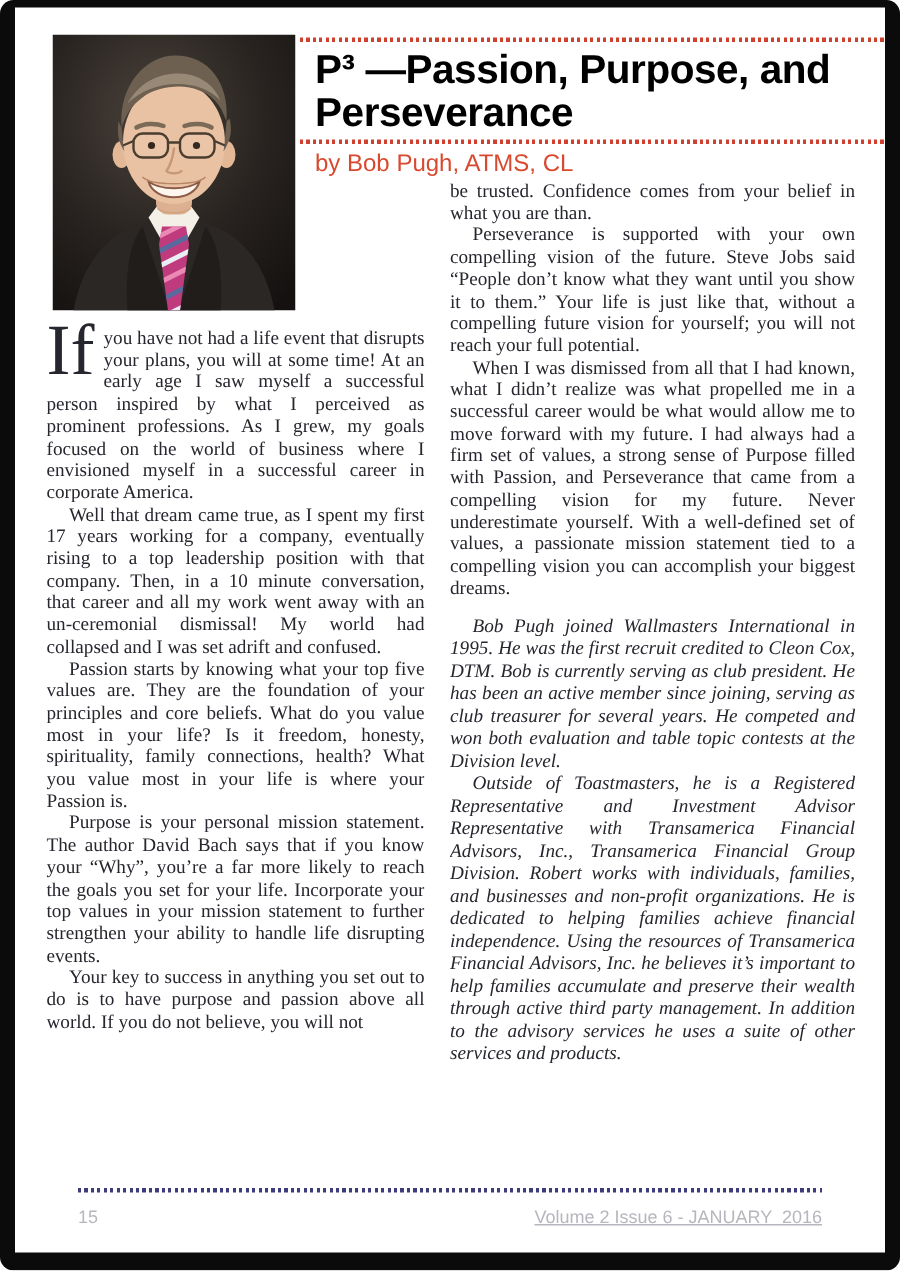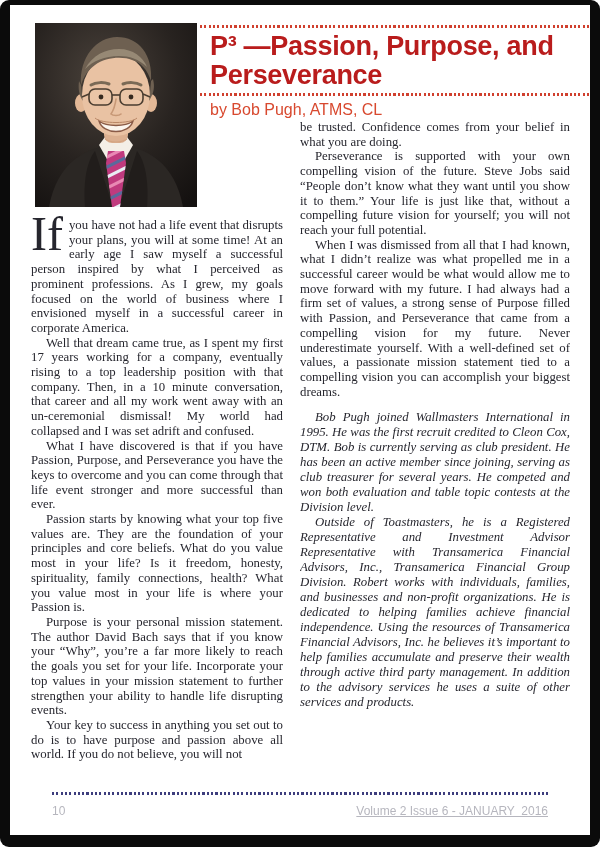--- a/index.html
+++ b/index.html
@@ -11,21 +11,21 @@
   
   .photo{position:absolute;left:25px;top:18px;width:162px;height:184px;}
   .photo svg{display:block;width:100%;height:100%;}
 
   
   .header{position:absolute;left:190px;top:20px;right:0;}
   .dots{height:3px;background-image:repeating-linear-gradient(to right,var(--c) 0 2.1px,transparent 2.1px 4.3px);}
   .dots.red{--c:#d0402e;}
   .dots.navy{--c:#3d3d7d;}
   .title{margin:4px 0 3px;padding-left:10px;font:700 27px/29px "Liberation Sans",sans-serif;
-         color:#b91c1c;letter-spacing:-0.3px;}
+         color:#000000;letter-spacing:-0.3px;}
   .title span{display:block;}
   .byline{margin-top:4px;padding-left:10px;font:400 16px/20px "Liberation Sans",sans-serif;color:#d8492f;}
 
   
   .columns{position:absolute;left:21px;top:115px;width:545px;display:flex;gap:17px;
            font-size:12.8px;line-height:14.7px;color:#26262e;}
   .col{overflow:hidden;}
   .col.left{width:252px;padding-top:98px;}
   .col.right{width:270px;}
   .columns p{margin:0;text-align:justify;}
@@ -117,39 +117,38 @@
           <span>Perseverance</span>
         </h1>
         <div class="dots red"></div>
         <div class="byline">by Bob Pugh, ATMS, CL</div>
       </header>
 
       <main class="columns">
         <div class="col left">
           <p><span class="dropcap">If</span><span>you have not had a life event that disrupts your plans, you will at some time!  At an early age I saw myself a successful person inspired by what I perceived as prominent professions.  As I grew, my goals focused on the world of business where I envisioned myself in a successful career in corporate America.</span></p>
           <p class="indent">Well that dream came true, as I spent my first 17 years working for a company, eventually rising to a top leadership position with that company.  Then, in a 10 minute conversation, that career and all my work went away with an un-ceremonial dismissal! My world had collapsed and I was set adrift and confused.</p>
-          <p class="indent">What I have discovered is that if you have Passion, Purpose, and Perseverance you have the keys to overcome and you can come through that life event stronger and more successful than ever.</p>
           <p class="indent">Passion starts by knowing what your top five values are.  They are the foundation of your principles and core beliefs.  What do you value most in your life?  Is it freedom, honesty, spirituality, family connections, health?  What you value most in your life is where your Passion is.</p>
           <p class="indent">Purpose is your personal mission statement.  The author David Bach says that if you know your “Why”, you’re a far more likely to reach the goals you set for your life. Incorporate your top values in your mission statement to further strengthen your ability to handle life disrupting events.</p>
           <p class="indent">Your key to success in anything you set out to do is to have purpose and passion above all world.  If you do not believe, you will not</p>
         </div>
         <div class="col right">
-          <p>be trusted.  Confidence comes from your belief in what you are doing.</p>
+          <p>be trusted.  Confidence comes from your belief in what you are than.</p>
           <p class="indent">Perseverance is supported with your own compelling vision of the future.  Steve Jobs said “People don’t know what they want until you show it to them.”  Your life is just like that, without a compelling future vision for yourself; you will not reach your full potential.</p>
           <p class="indent">When I was dismissed from all that I had known, what I didn’t realize was what propelled me in a successful career would be what would allow me to move forward with my future.  I had always had a firm set of values, a strong sense of Purpose filled with Passion, and Perseverance that came from a compelling vision for my future.  Never underestimate yourself.  With a well-defined set of values, a passionate mission statement tied to a compelling vision you can accomplish your biggest dreams.</p>
           <div class="bio">
             <p class="indent">Bob Pugh joined Wallmasters International in 1995. He was the first recruit credited to Cleon Cox, DTM. Bob is currently serving as club president. He has been an active member since joining, serving as club treasurer for several years. He competed and won both evaluation and table topic contests at the Division level.</p>
             <p class="indent">Outside of Toastmasters, he is a Registered Representative and Investment Advisor Representative with Transamerica Financial Advisors, Inc., Transamerica Financial Group Division. Robert works with individuals, families, and businesses and non-profit organizations.  He is dedicated to helping families achieve financial independence. Using the resources of Transamerica Financial Advisors, Inc. he believes it’s important to help families accumulate and preserve their wealth through active third party management. In addition to the advisory services he uses a suite of other services and products.</p>
           </div>
         </div>
       </main>
 
       <footer class="footer">
         <div class="dots navy"></div>
         <div class="footer-row">
-          <span class="pageno">10</span>
+          <span class="pageno">15</span>
           <span class="issue">Volume 2 Issue 6 - JANUARY  2016</span>
         </div>
       </footer>
 
     </div>
   </div>
 </div>
 
 </body></html>

